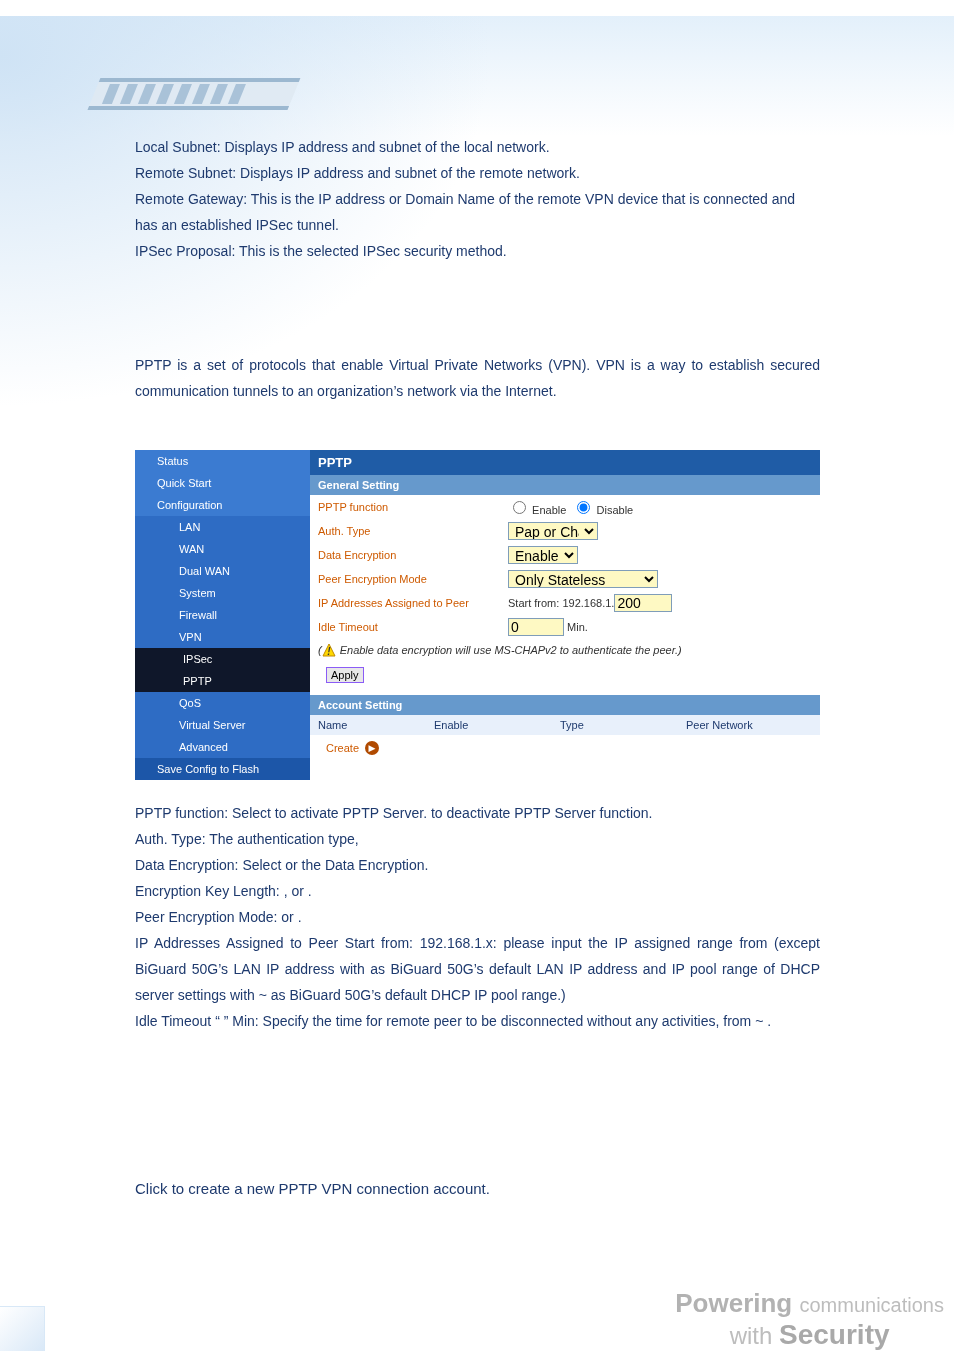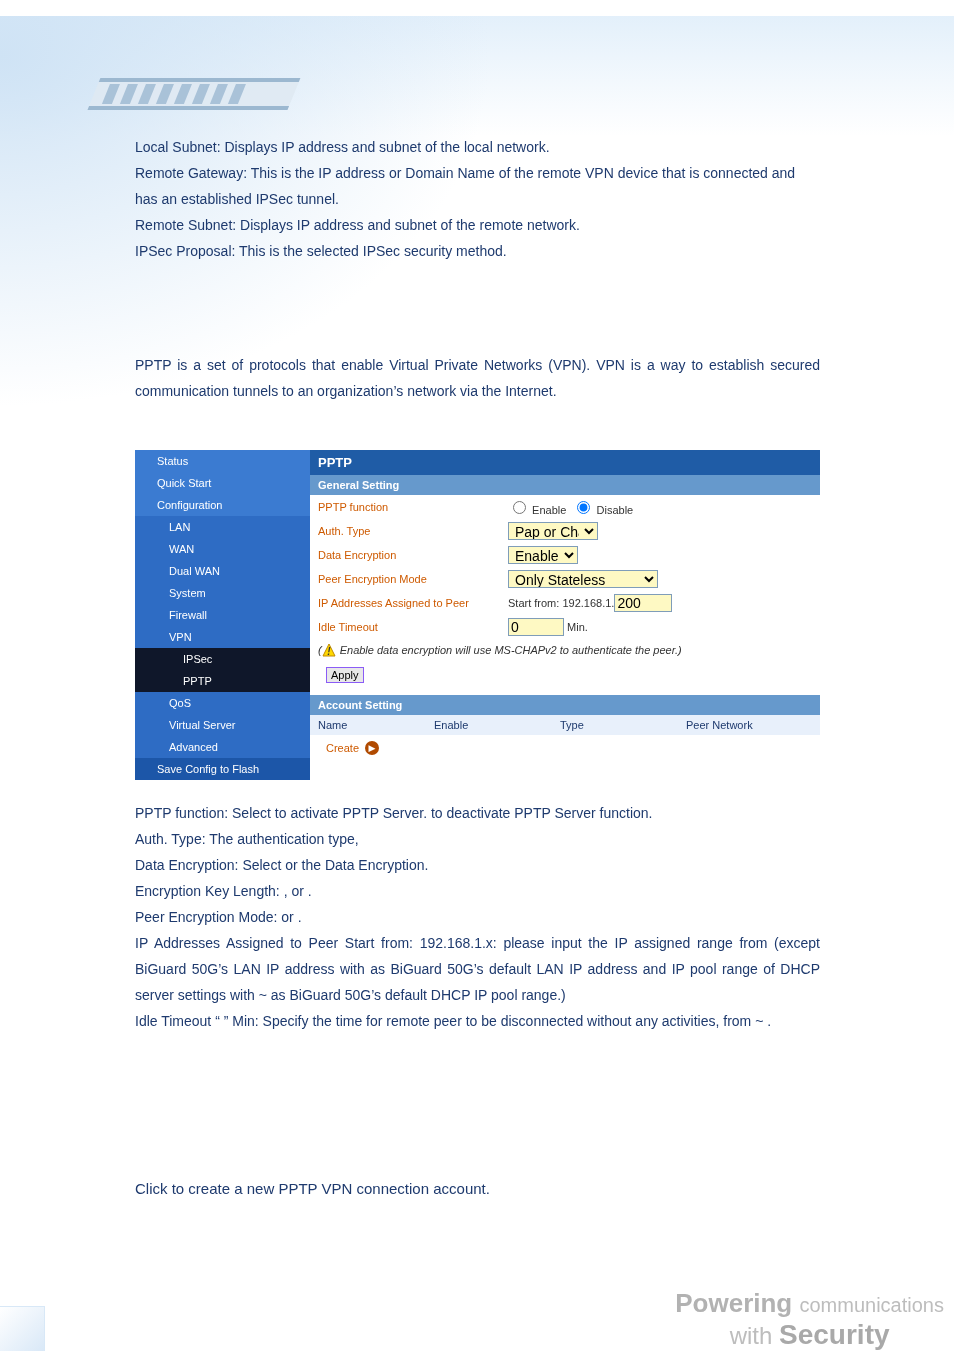--- a/index.html
+++ b/index.html
@@ -13,21 +13,21 @@
   .bt1{top:118px}
   .bt2{top:336px;text-align:justify}
   .bt3{top:784px;text-align:justify}
   .bt4{top:1160px;font-size:15px}
 
   .ui{position:absolute;left:135px;top:434px;width:685px;font-size:11px;font-family:Arial,Tahoma,sans-serif}
   .ui-row{display:flex}
   .sidebar{width:175px;background:#1c56a8}
   .sb-item{padding:5px 8px 5px 22px;color:#fff;font-size:11px}
   .sb-top{background:#3b7bd1}
-  .sb-sub{background:#2e6cc4;padding-left:34px}
+  .sb-sub{background:#2e6cc4;padding-left:44px}
   .sb-sub2{background:#0f172a;padding-left:48px}
   .sb-save{background:#1c56a8}
   .content{flex:1;background:#fff}
   .sect-hdr{background:#1f5ca6;color:#fff;font-weight:bold;padding:5px 8px;font-size:13px}
   .sub-hdr{background:#6699cc;color:#fff;padding:4px 8px;font-size:11px;font-weight:bold}
   .form-row{display:flex;align-items:center;padding:3px 8px;color:#ce5a00;font-size:11px}
   .form-lab{width:190px}
   .form-val{color:#333;display:flex;align-items:center}
   select,input[type=text]{font-size:14px;font-family:Arial;border:1px solid #7f9db9;background:#fef9c3;height:18px;box-sizing:border-box;padding:0 2px}
   .note-row{padding:4px 8px;color:#333;font-style:italic;font-size:11px;display:flex;align-items:center}
@@ -62,22 +62,22 @@
         <rect x="124" y="10" width="10" height="20" fill="#a9c2d8"></rect>
         <rect x="142" y="10" width="10" height="20" fill="#a9c2d8"></rect>
         <rect x="160" y="10" width="10" height="20" fill="#a9c2d8"></rect>
         <rect x="178" y="10" width="10" height="20" fill="#a9c2d8"></rect>
       </g>
     </svg>
   </div>
 
   <div class="body-text bt1">
     <div>Local Subnet: Displays IP address and subnet of the local network.</div>
+    <div>Remote Subnet: Displays IP address and subnet of the remote network.</div>
     <div>Remote Gateway: This is the IP address or Domain Name of the remote VPN device that is connected and has an established IPSec tunnel.</div>
-    <div>Remote Subnet: Displays IP address and subnet of the remote network.</div>
     <div>IPSec Proposal: This is the selected IPSec security method.</div>
   </div>
 
   <div class="body-text bt2">PPTP is a set of protocols that enable Virtual Private Networks (VPN). VPN is a way to establish secured communication tunnels to an organization’s network via the Internet.</div>
 
   <div class="ui">
     <div class="ui-row">
       <div class="sidebar" id="sb">
           <div class="sb-item sb-top">Status</div>
           <div class="sb-item sb-top">Quick Start</div>

